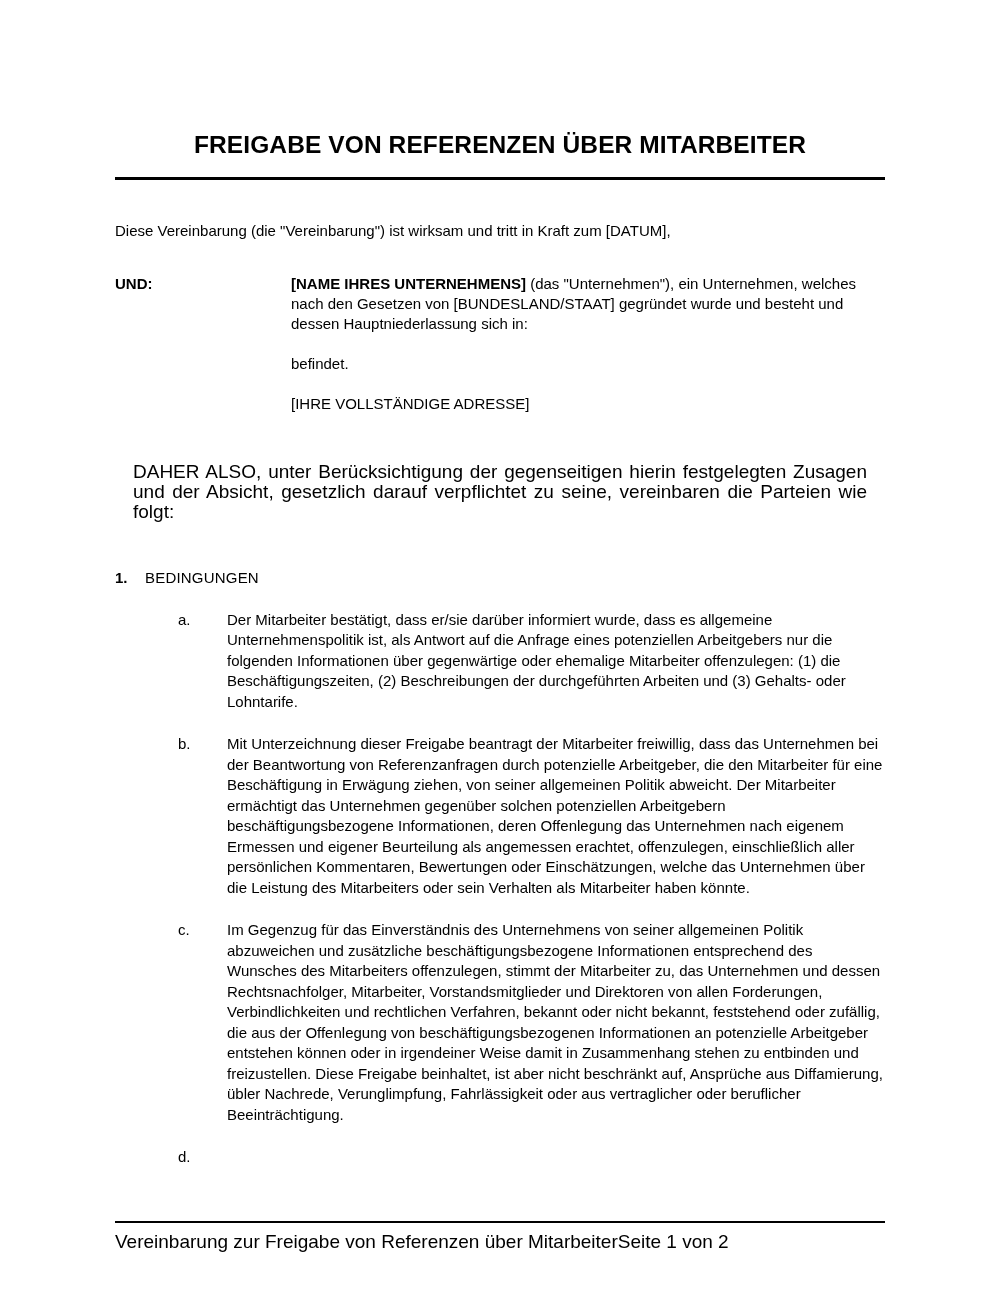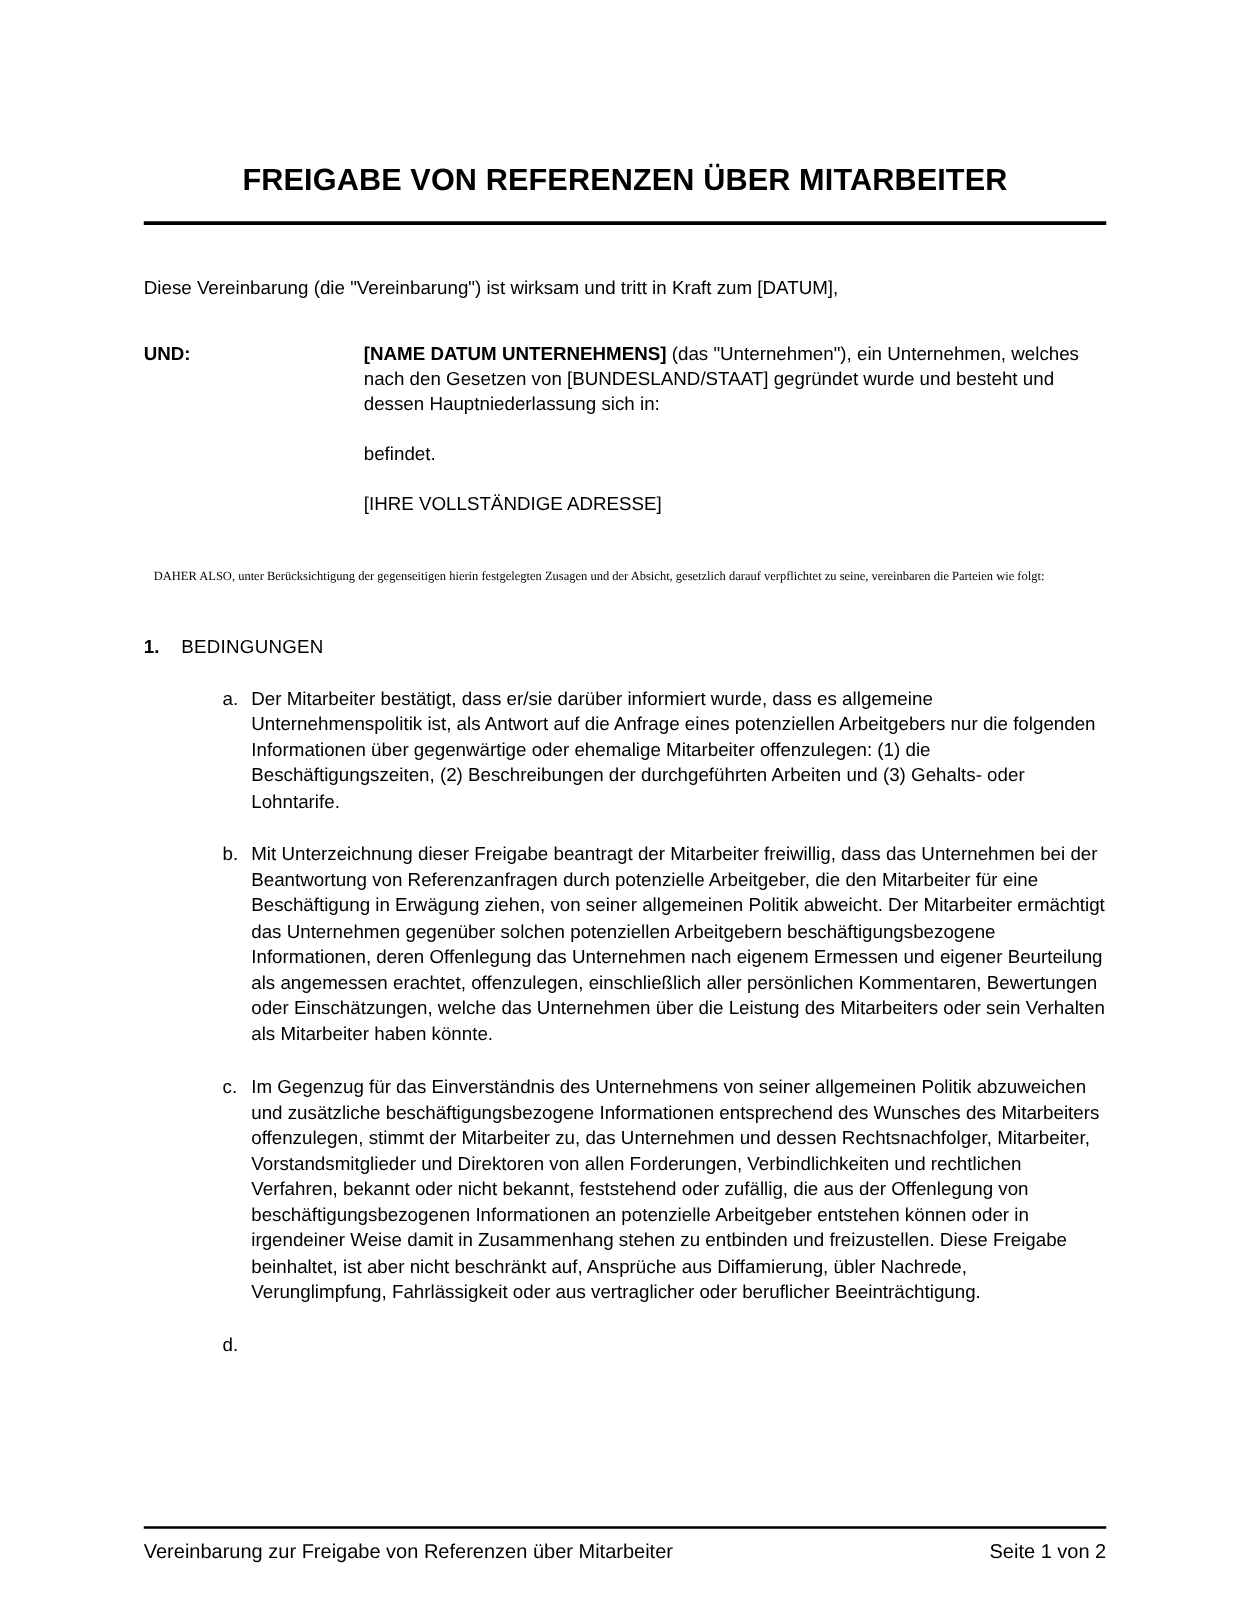--- a/index.html
+++ b/index.html
@@ -75,27 +75,26 @@
   }
   .party-body p + p {
     margin-top: 20px;
   }
   .party-body .lead b {
     font-weight: bold;
   }
 
   
   .recital {
-    margin: 8px;
+    margin: 18px;
     padding-top: 30px;
-    font-size: 10px;
+    font-size: 19px;
     line-height: 20px;
     text-align: justify;
     text-justify: inter-word;
-    font-family: Liberation Serif, serif;
   }
 
   
   .section {
     position: relative;
     padding-top: 28px;
   }
   .section-number {
     position: absolute;
     left: 0;
@@ -126,59 +125,59 @@
   }
   .clause-marker {
     position: absolute;
     left: 63px;
     top: 0;
     font-size: 15px;
     line-height: 20.5px;
   }
   .clause-text {
     display: block;
+    margin-left: 26px;
   }
 
   
   .footer {
     position: absolute;
     left: 115px;
     right: 115px;
     bottom: 38px;
   }
   .footer-rule {
     height: 2px;
     background: #000000;
     width: 770px;
   }
   .footer-row {
     display: flex;
-    justify-content: space-between;
     align-items: baseline;
     padding-top: 9px;
     width: 770px;
-    font-size: 16px;
+    font-size: 19px;
     line-height: 20px;
   }
 </style>
 </head>
 <body>
 
 <div class="page">
 
   <h1 class="doc-title">FREIGABE VON REFERENZEN ÜBER MITARBEITER</h1>
   <div class="title-rule"></div>
 
   <p class="intro">Diese Vereinbarung (die "Vereinbarung") ist wirksam und tritt in Kraft zum [DATUM],</p>
 
 
   <div class="party">
     <div class="party-label">UND:</div>
     <div class="party-body">
-      <p class="lead"><b>[NAME DATUM UNTERNEHMENS]</b><span> (das "Unternehmen"), ein Unternehmen, welches nach den Gesetzen von [BUNDESLAND/STAAT] gegründet wurde und besteht und dessen Hauptniederlassung sich in:</span></p>
+      <p class="lead"><b>[NAME IHRES UNTERNEHMENS]</b><span> (das "Unternehmen"), ein Unternehmen, welches nach den Gesetzen von [BUNDESLAND/STAAT] gegründet wurde und besteht und dessen Hauptniederlassung sich in:</span></p>
       <p>befindet.</p>
       <p>[IHRE VOLLSTÄNDIGE ADRESSE]</p>
     </div>
   </div>
 
   <p class="recital">DAHER ALSO, unter Berücksichtigung der gegenseitigen hierin festgelegten Zusagen und der Absicht, gesetzlich darauf verpflichtet zu seine, vereinbaren die Parteien wie folgt:</p>
 
   <div class="section">
     <div class="section-number">1.</div>
     <div class="section-title">BEDINGUNGEN</div>

